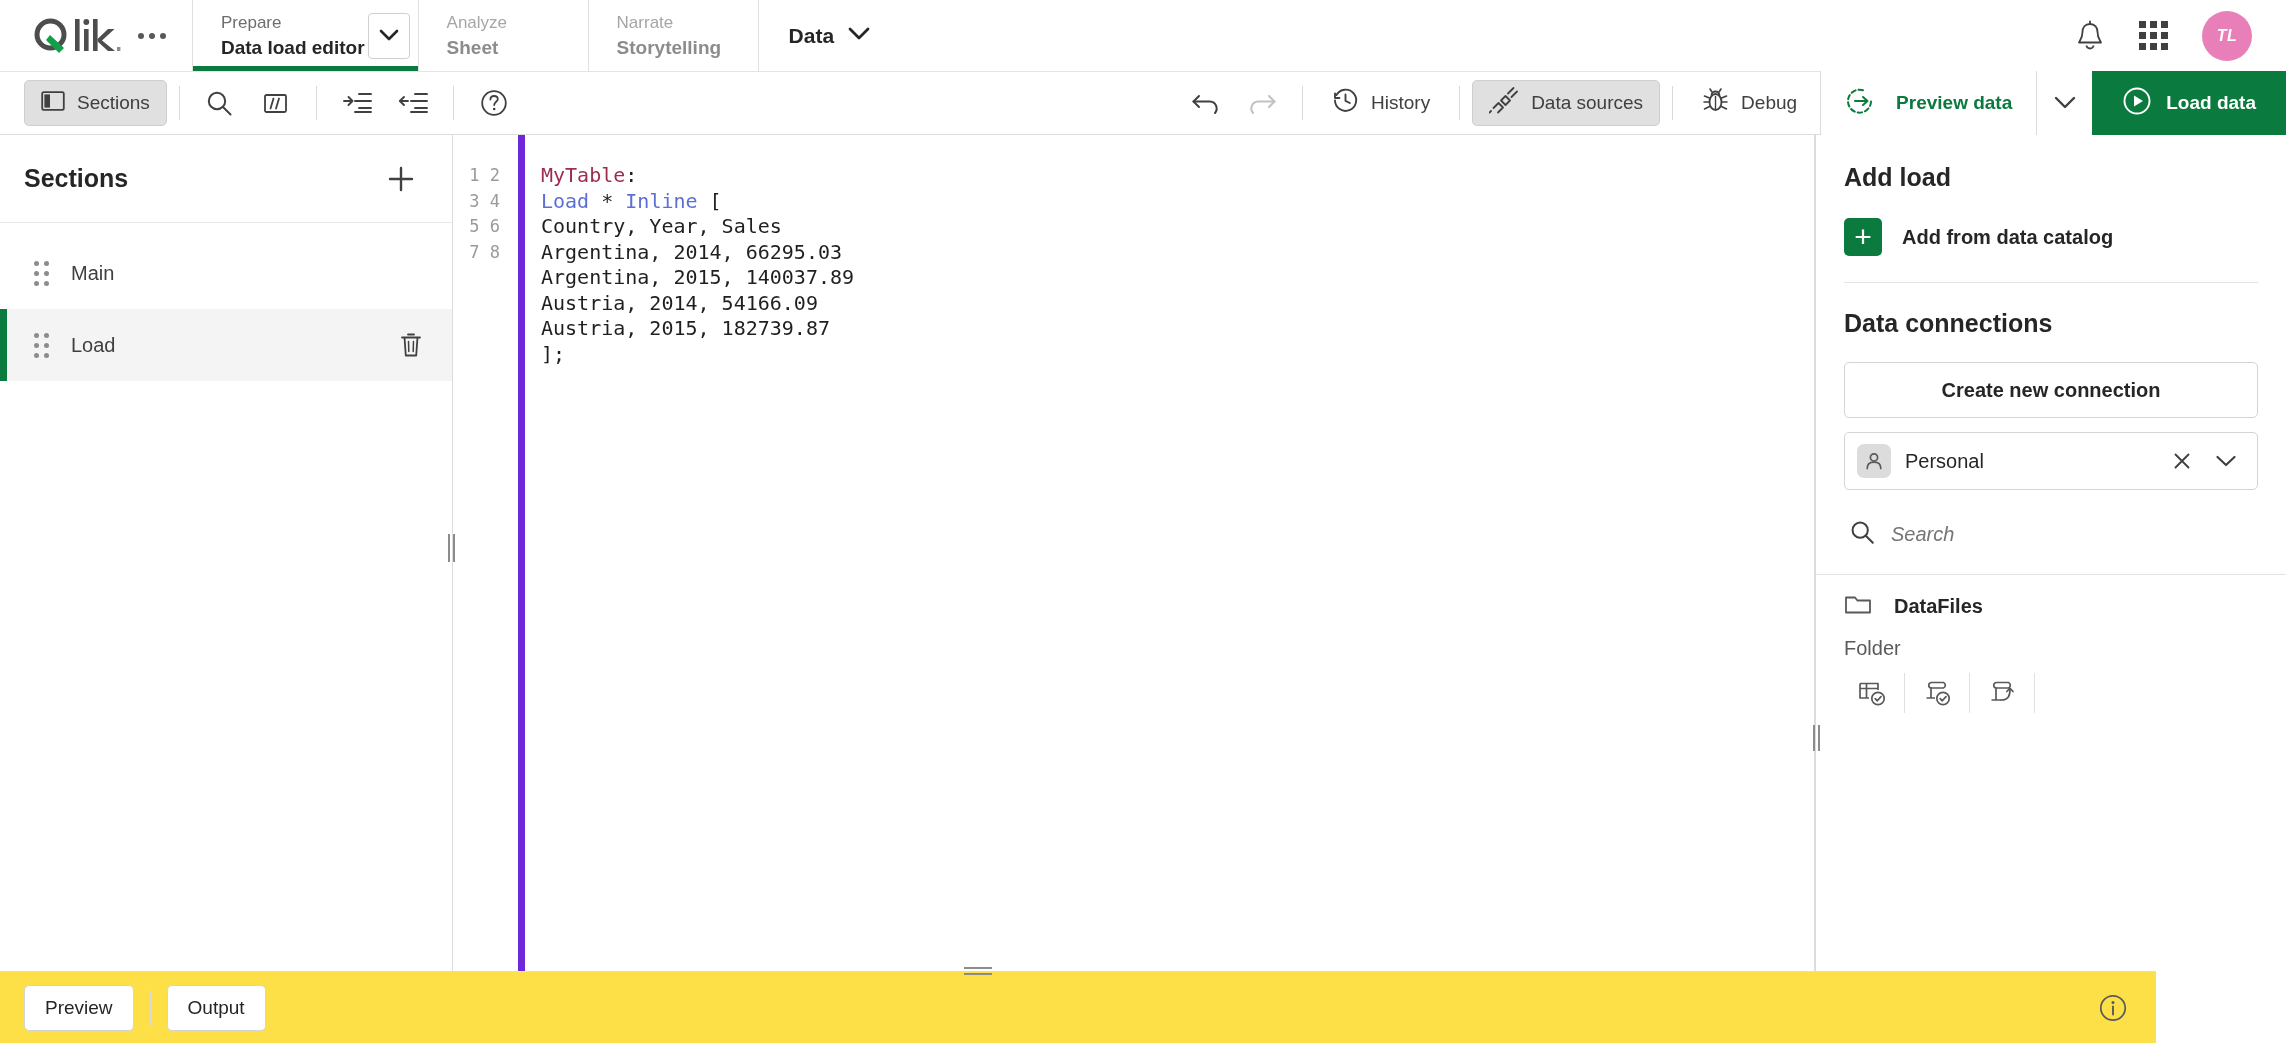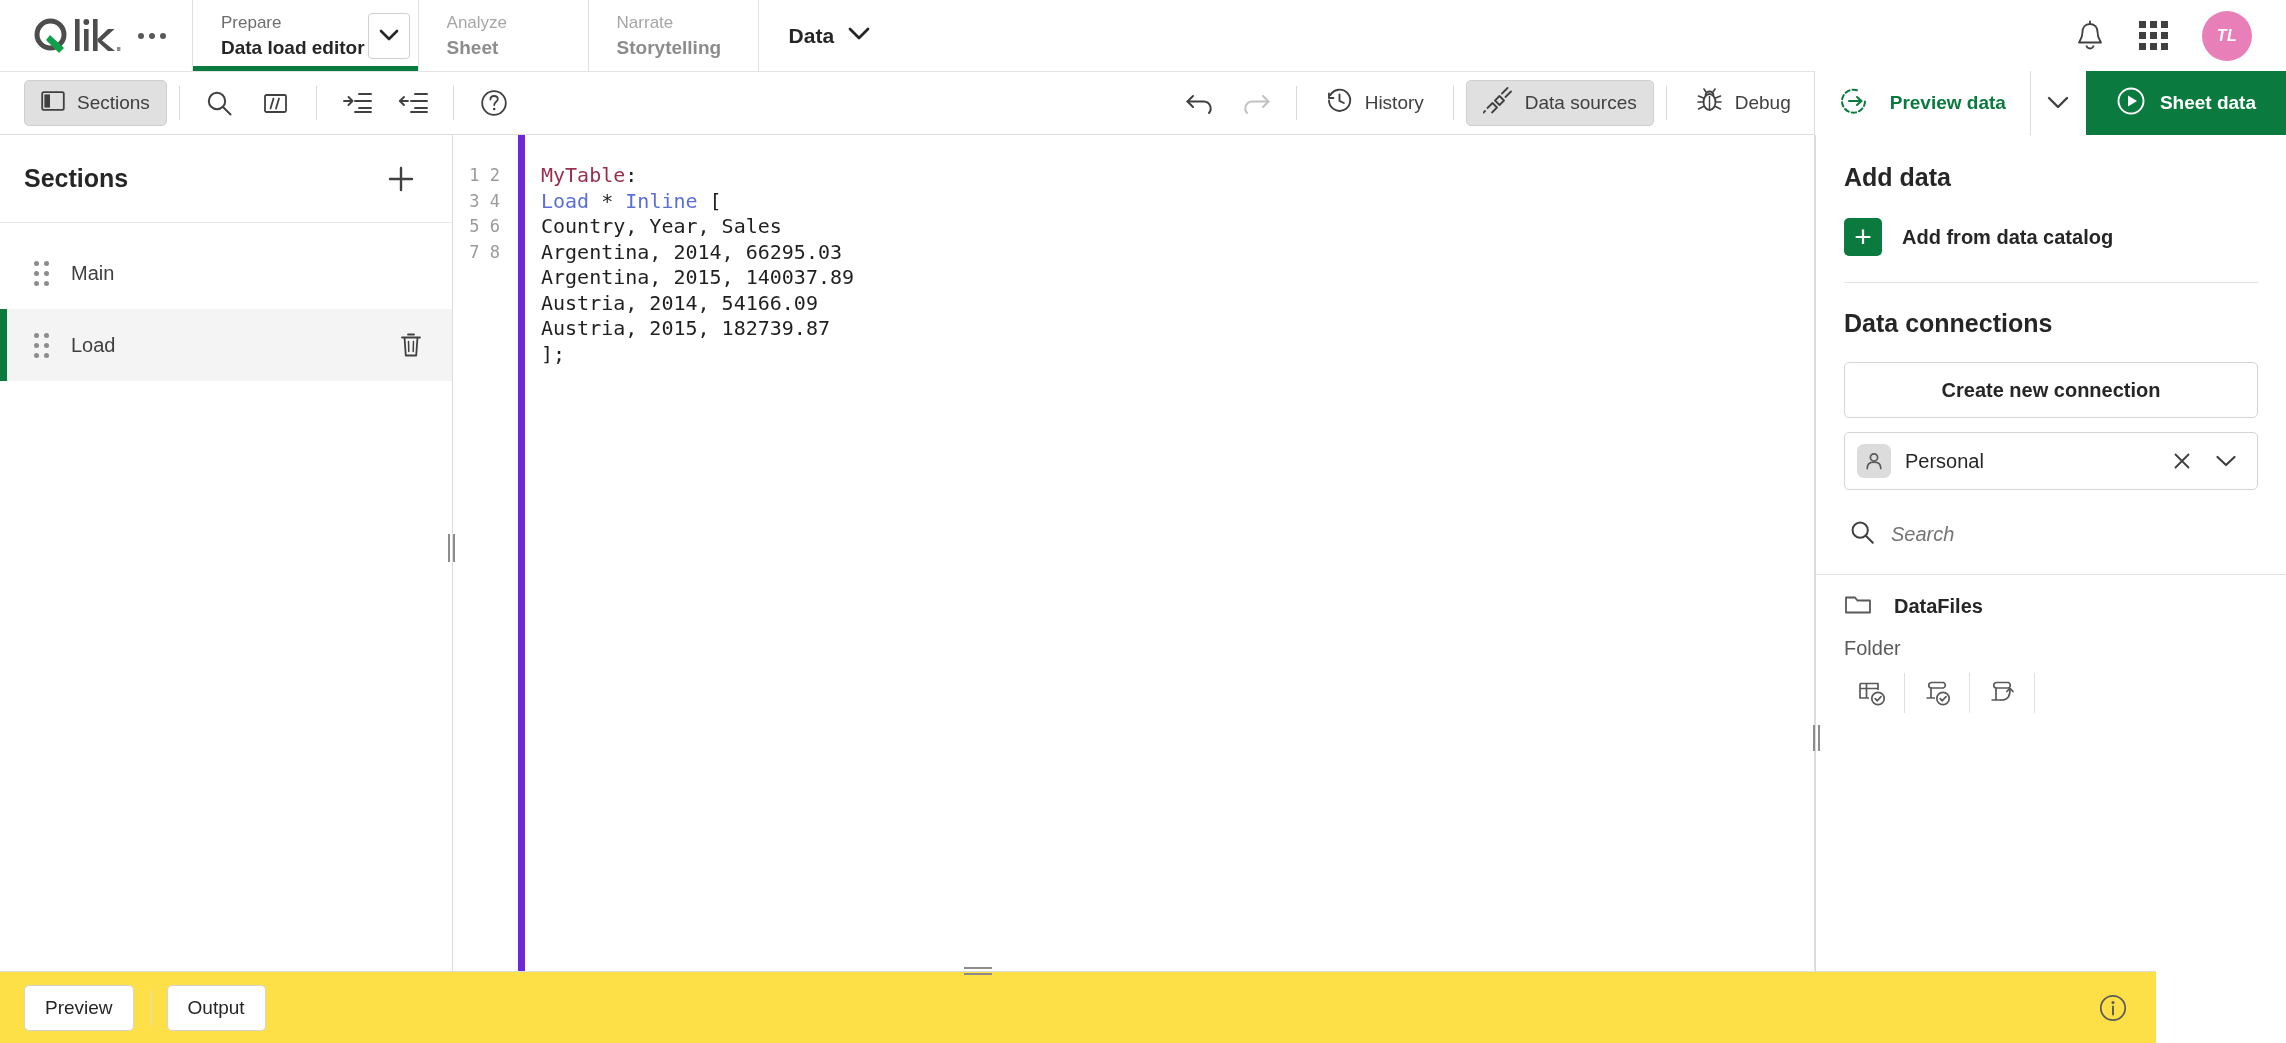--- a/index.html
+++ b/index.html
@@ -441,21 +441,21 @@
         </svg>
     </div>
 
     <div class="load-btn">
       <span>
         <svg width="30" height="30" viewBox="0 0 30 30">
           <circle cx="15" cy="15" r="12.5" fill="none" stroke="#ffffff" stroke-width="1.9"></circle>
           <path d="M12 9.5 L21 15 L12 20.5 Z" fill="#ffffff"></path>
         </svg>
       </span>
-      <span>Sheet data</span>
+      <span>Load data</span>
     </div>
   </div>
 </div>
 
 <div class="workspace">
 
   <div class="sections-panel">
     <div class="sections-head">
       <span class="sections-title">Sections</span>
       <span class="plus-btn">
@@ -525,21 +525,21 @@
     <span class="editor-right-border"></span>
   </div>
 
   <div class="data-panel">
     <span class="vsplit-right">
         <i></i>
         <i></i>
       </span>
 
     <div class="dp-block">
-      <div class="dp-h dp-title-1">Add data</div>
+      <div class="dp-h dp-title-1">Add load</div>
       <div class="add-catalog-row">
         <span class="green-plus">+</span>
         <span class="add-catalog-label">Add from data catalog</span>
       </div>
       <div class="dp-divider"></div>
 
       <div class="dp-h dp-title-2">Data connections</div>
 
       <div class="create-conn-btn">
         <span>Create new connection</span>

